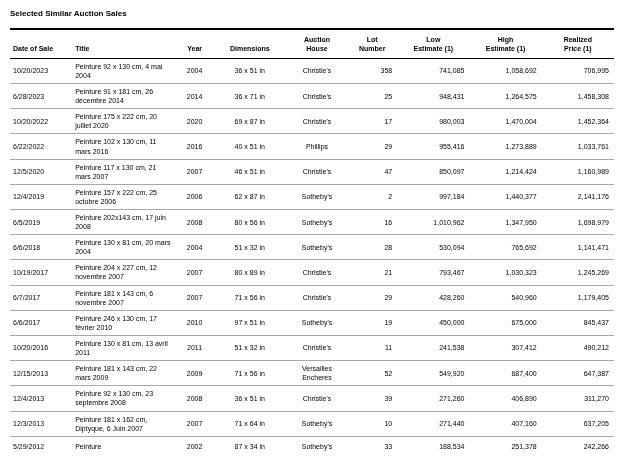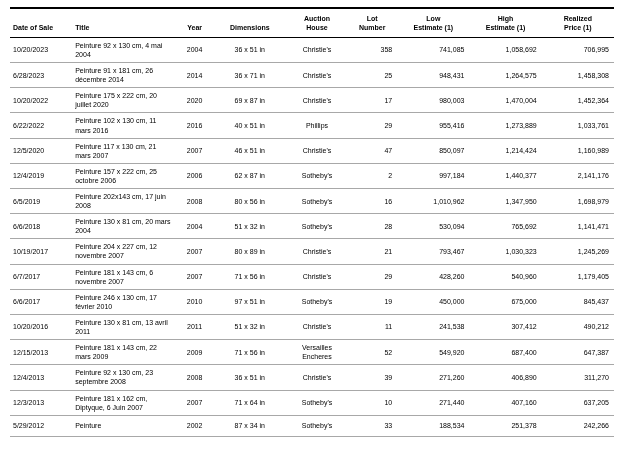--- a/index.html
+++ b/index.html
@@ -51,20 +51,21 @@
   }
   .al-left   { text-align: left; }
   .al-center { text-align: center; }
   .al-right  { text-align: right; }
   td.al-right { padding-right: 5px; }
 </style>
 </head>
 <body>
 
 <div class="page">
+  <div class="table-title">Selected Similar Auction Sales</div>
   <table>
     <colgroup>
       <col class="c0">
         <col class="c1">
         <col class="c2">
         <col class="c3">
         <col class="c4">
       <col class="c5">
         <col class="c6">
         <col class="c7">

